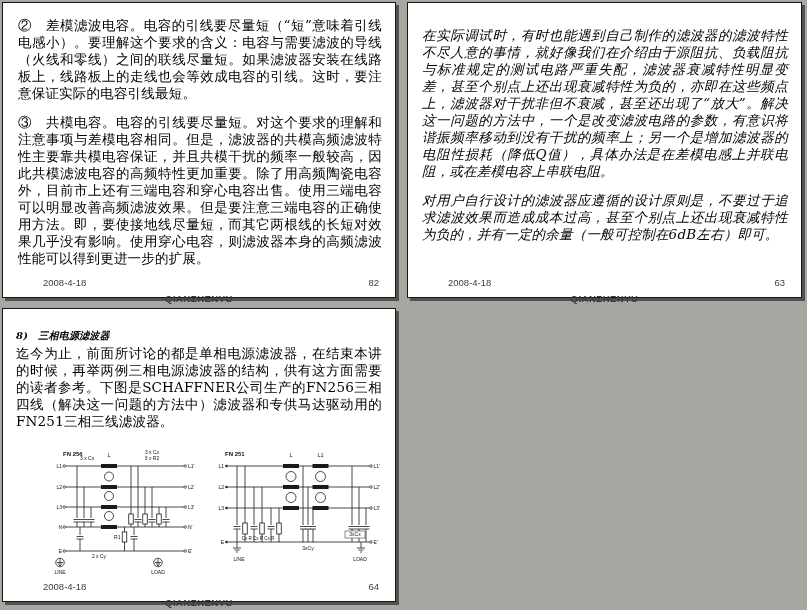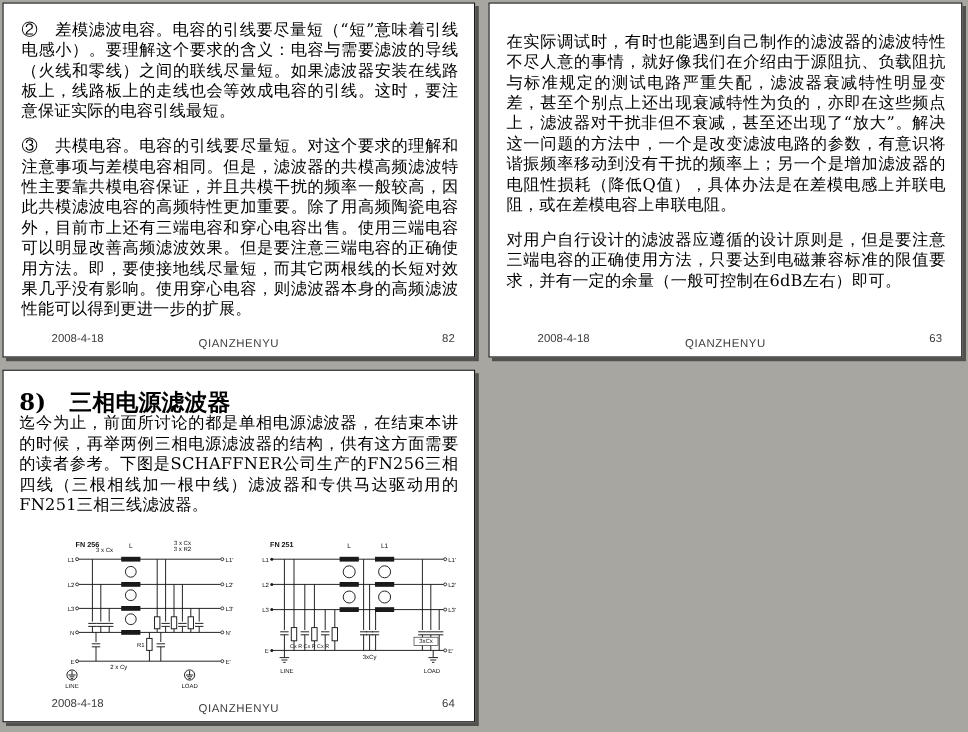--- a/index.html
+++ b/index.html
@@ -6,29 +6,29 @@
   body{background:#a8a6a1;font-family:"Liberation Sans",sans-serif;}
   .canvas{position:relative;width:807px;height:610px;background:#a8a6a1;overflow:hidden;}
   .page{position:absolute;background:#ffffff;border:1px solid #161616;
         box-shadow:3px 3px 0 rgba(35,35,33,0.65);box-sizing:border-box;}
   #slide-72{left:2px;top:2px;width:394px;height:296px;}
   #slide-73{left:407px;top:2px;width:395px;height:296px;}
   #slide-74{left:2px;top:308px;width:394px;height:294px;}
   .body-text{font-family:"DejaVu Serif","Liberation Serif",serif;color:#000;
              font-size:13.5px;line-height:17px;text-align:justify;letter-spacing:0.2px;}
   .pad-72{padding:14px 13px 0 15px;}
-  .pad-73{padding:24px 13px 0 14px;}
+  .pad-73{padding:24px 13px 0 14px;font-style:italic;}
   .pad-74{padding:18px 13px 0 13px;}
   .para{margin:0 0 12px 0;}
   .heading{font-family:"DejaVu Serif","Liberation Serif",serif;font-weight:700;
-           font-size:19px;line-height:18px;margin:0;}
+           font-size:10px;line-height:18px;margin:0;font-style:italic;}
   .footer{position:absolute;left:0;right:0;bottom:8px;height:12px;
           font-size:9.5px;color:#3c3c3c;}
   .footer .date{position:absolute;left:40px;top:0;}
-  .footer .author{position:absolute;left:50%;top:4px;transform:translateX(-50%);letter-spacing:0.5px;}
+  .footer .author{position:absolute;left:50%;top:16px;transform:translateX(-50%);letter-spacing:0.5px;font-weight:bold;}
   .footer .pagenum{position:absolute;right:16px;top:0;}
   .diagrams{position:absolute;left:46px;top:140px;display:flex;gap:12px;}
   svg{display:block;}
   svg line, svg rect.open, svg circle.sym{stroke:#1a1a1a;stroke-width:1.6;fill:none;}
   svg rect.solid{fill:#1a1a1a;stroke:none;}
   svg rect.mask{fill:#ffffff;stroke:none;}
   svg circle.dot{fill:#1a1a1a;stroke:none;}
   svg circle.term{fill:#ffffff;stroke:#1a1a1a;stroke-width:1.4;}
   svg text{font-family:"Liberation Sans",sans-serif;fill:#111;}
   .t9{font-size:9px;} .t10{font-size:10px;} .t11{font-size:11px;}
@@ -47,33 +47,33 @@
     <div class="footer">
       <span class="date">2008-4-18</span>
       <span class="author">QIANZHENYU</span>
       <span class="pagenum">82</span>
     </div>
   </div>
 
   <div class="page" id="slide-73">
     <div class="body-text pad-73">
       <p class="para">在实际调试时，有时也能遇到自己制作的滤波器的滤波特性不尽人意的事情，就好像我们在介绍由于源阻抗、负载阻抗与标准规定的测试电路严重失配，滤波器衰减特性明显变差，甚至个别点上还出现衰减特性为负的，亦即在这些频点上，滤波器对干扰非但不衰减，甚至还出现了“放大”。解决这一问题的方法中，一个是改变滤波电路的参数，有意识将谐振频率移动到没有干扰的频率上；另一个是增加滤波器的电阻性损耗（降低Q值），具体办法是在差模电感上并联电阻，或在差模电容上串联电阻。</p>
-      <p class="para">对用户自行设计的滤波器应遵循的设计原则是，但是要注意三端电容的正确使用方法，只要达到电磁兼容标准的限值要求，并有一定的余量（一般可控制在6dB左右）即可。</p>
+      <p class="para">对用户自行设计的滤波器应遵循的设计原则是，不要过于追求滤波效果而造成成本过高，甚至个别点上还出现衰减特性为负的，并有一定的余量（一般可控制在6dB左右）即可。</p>
     </div>
     <div class="footer">
       <span class="date">2008-4-18</span>
       <span class="author">QIANZHENYU</span>
       <span class="pagenum">63</span>
     </div>
   </div>
 
   <div class="page" id="slide-74">
     <div class="body-text pad-74">
       <p class="heading">8)　三相电源滤波器</p>
-      <p class="para">迄今为止，前面所讨论的都是单相电源滤波器，在结束本讲的时候，再举两例三相电源滤波器的结构，供有这方面需要的读者参考。下图是SCHAFFNER公司生产的FN256三相四线（三根相线加一根中线）滤波器和专供马达驱动用的FN251三相三线滤波器。</p>
+      <p class="para">迄今为止，前面所讨论的都是单相电源滤波器，在结束本讲的时候，再举两例三相电源滤波器的结构，供有这方面需要的读者参考。下图是SCHAFFNER公司生产的FN256三相四线（解决这一问题的方法中）滤波器和专供马达驱动用的FN251三相三线滤波器。</p>
     </div>
 
     <div class="diagrams">
 
       <svg width="150" height="125" viewBox="0 0 300 250">
 
         <line x1="33" y1="34" x2="270" y2="34"></line>
         <line x1="33" y1="76" x2="270" y2="76"></line>
         <line x1="33" y1="116" x2="270" y2="116"></line>
         <line x1="33" y1="156" x2="270" y2="156"></line>

